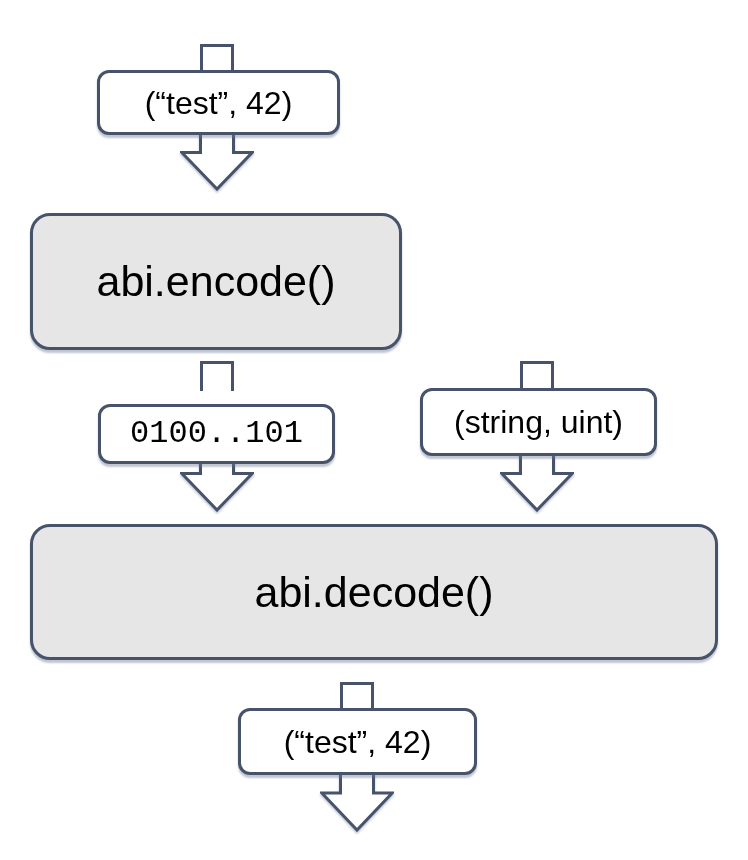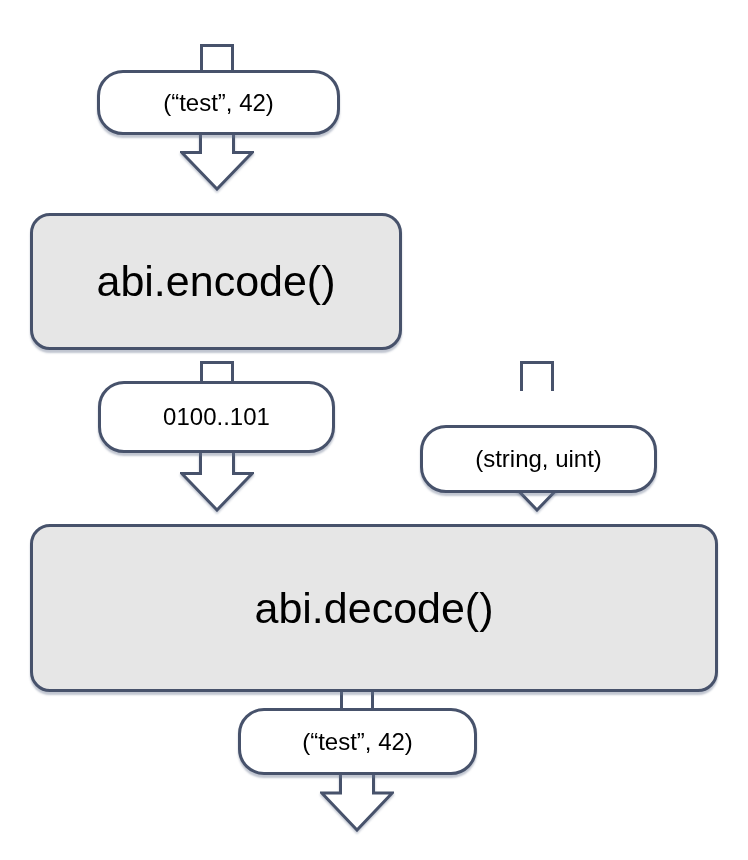--- a/index.html
+++ b/index.html
@@ -16,45 +16,45 @@
     overflow:hidden;
   }
   .stub{
     position:absolute;width:34px;box-sizing:border-box;
     border:3px solid var(--stroke);border-bottom:none;
     background:#ffffff;z-index:1;
   }
   .pill{
     position:absolute;box-sizing:border-box;z-index:2;
     background:var(--data-fill);border:3px solid var(--stroke);
-    border-radius:26px;display:flex;align-items:center;justify-content:center;
-    font-size:24px;line-height:1;box-shadow:0 3px 2px var(--shadow);
+    border-radius:12px;display:flex;align-items:center;justify-content:center;
+    font-size:32px;line-height:1;box-shadow:0 3px 2px var(--shadow);
   }
   .process{
     position:absolute;box-sizing:border-box;z-index:2;
     background:var(--process-fill);border:3px solid var(--stroke);
     border-radius:20px;display:flex;align-items:center;justify-content:center;
     font-size:43px;line-height:1;box-shadow:0 3px 2px var(--shadow);
   }
   .arrow{
     position:absolute;z-index:1;
     filter:drop-shadow(0 2px 1px var(--shadow));
   }
   
   #stub-input  {left:200px;top:44px;height:29px;}
   #pill-input  {left:97px; top:70px; width:243px;height:65px;}
   #arrow-input {left:180px;top:132px;}
   #box-encode  {left:30px; top:213px;width:372px;height:137px;}
   #stub-bytes  {left:200px;top:361px;height:30px;}
-  #pill-bytes  {left:98px; top:381px;width:237px;height:72px;}
+  #pill-bytes  {left:98px; top:404px;width:237px;height:60px;font-family:Liberation Mono, monospace;}
   #arrow-bytes {left:180px;top:453px;}
   #stub-types  {left:520px;top:361px;height:30px;}
-  #pill-types  {left:420px;top:388px;width:237px;height:68px;margin-top:37px;}
+  #pill-types  {left:420px;top:388px;width:237px;height:68px;}
   #arrow-types {left:500px;top:453px;}
-  #box-decode  {left:30px; top:524px;width:688px;height:168px;}
+  #box-decode  {left:30px; top:524px;width:688px;height:136px;}
   #stub-output {left:340px;top:682px;height:29px;}
   #pill-output {left:238px;top:708px;width:239px;height:67px;}
   #arrow-output{left:320px;top:772px;}
 </style>
 </head>
 <body>
 
 <div class="canvas">
 
   <div class="stub" id="stub-input"></div>

